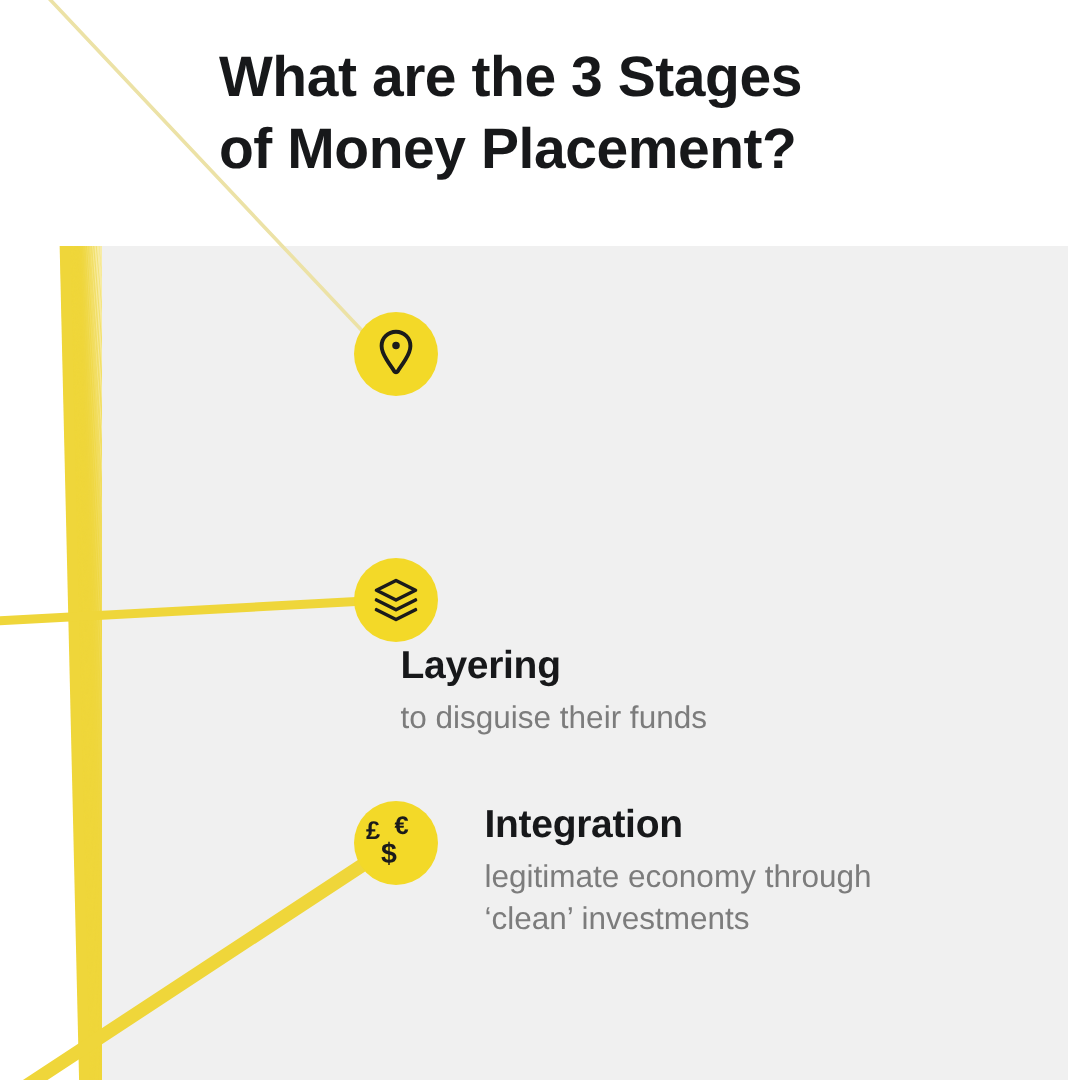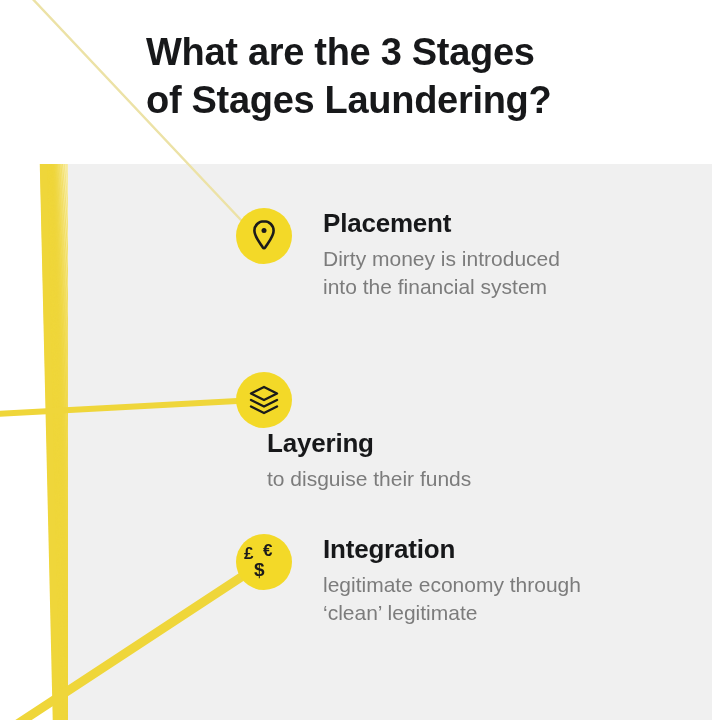--- a/index.html
+++ b/index.html
@@ -189,38 +189,31 @@
   <svg class="connectors" viewBox="0 0 720 720" xmlns="http://www.w3.org/2000/svg" aria-hidden="true">
     <line x1="28" y1="-6" x2="256" y2="236" stroke="#ece2a6" stroke-width="2.4" stroke-linecap="round"></line>
     <line x1="-4" y1="414" x2="256" y2="400" stroke="#efd63a" stroke-width="6" stroke-linecap="round"></line>
     <line x1="-10" y1="742" x2="258" y2="566" stroke="#efd63a" stroke-width="9" stroke-linecap="round"></line>
   </svg>
 
   <div class="right-strip"></div>
 
   <div class="title">
     <span class="line">What are the 3 Stages</span>
-    <span class="line">of Stages Laundering?</span>
+    <span class="line">of Money Placement?</span>
   </div>
 
   <div class="stage" id="stage-0">
     <div class="badge">
       <span>
         <svg width="30" height="34" viewBox="0 0 30 34" xmlns="http://www.w3.org/2000/svg" aria-hidden="true">
           <path d="M15 2.2c-5.4 0-9.6 4.2-9.6 9.4 0 3.2 1.6 6.2 3.3 9.1 1.7 2.9 3.7 5.5 5.2 7.9a1.3 1.3 0 0 0 2.2 0c1.5-2.4 3.5-5 5.2-7.9 1.7-2.9 3.3-5.9 3.3-9.1 0-5.2-4.2-9.4-9.6-9.4z" fill="none" stroke="#1b1b1b" stroke-width="2.6" stroke-linejoin="round"></path>
           <circle cx="15" cy="11.4" r="2.5" fill="#1b1b1b"></circle>
         </svg>
       </span>
-    </div>
-    <div class="stage-text">
-      <p class="stage-title">Placement</p>
-      <p class="stage-desc">
-        <span class="dline">Dirty money is introduced</span>
-        <span class="dline">into the financial system</span>
-      </p>
     </div>
   </div>
 
   <div class="stage" id="stage-1">
     <div class="badge">
       <span>
         <svg width="32" height="32" viewBox="0 0 32 32" xmlns="http://www.w3.org/2000/svg" aria-hidden="true">
           <polygon points="16,3 29,9.5 16,16 3,9.5" fill="none" stroke="#1b1b1b" stroke-width="2.4" stroke-linejoin="round"></polygon>
           <polyline points="3,16 16,22.5 29,16" fill="none" stroke="#1b1b1b" stroke-width="2.4" stroke-linejoin="round" stroke-linecap="round"></polyline>
           <polyline points="3,22.5 16,29 29,22.5" fill="none" stroke="#1b1b1b" stroke-width="2.4" stroke-linejoin="round" stroke-linecap="round"></polyline>
@@ -240,18 +233,18 @@
       <span class="currency">
         <span class="cur-pound">£</span>
         <span class="cur-euro">€</span>
         <span class="cur-dollar">$</span>
       </span>
     </div>
     <div class="stage-text">
       <p class="stage-title">Integration</p>
       <p class="stage-desc">
         <span class="dline">legitimate economy through</span>
-        <span class="dline">‘clean’ legitimate</span>
+        <span class="dline">‘clean’ investments</span>
       </p>
     </div>
   </div>
 
 </div>
 
 </body></html>

